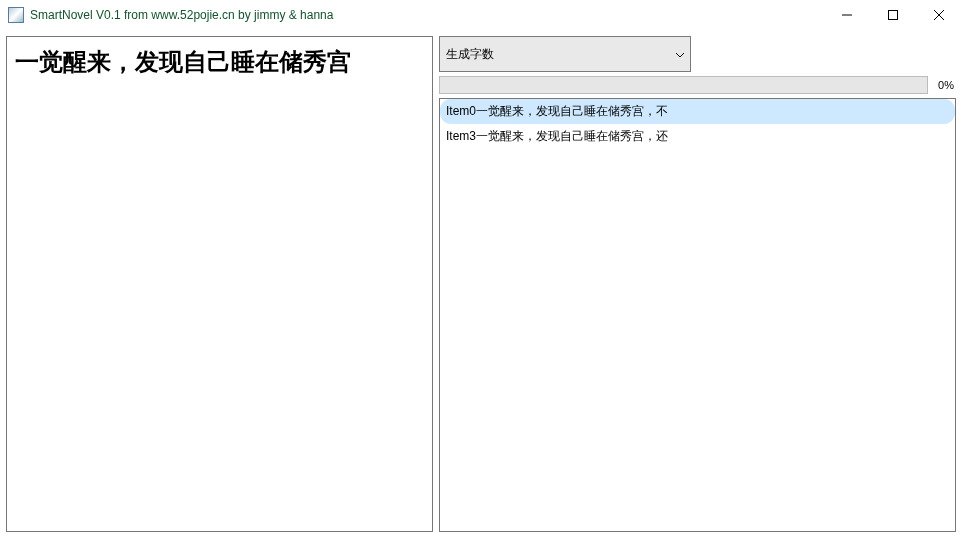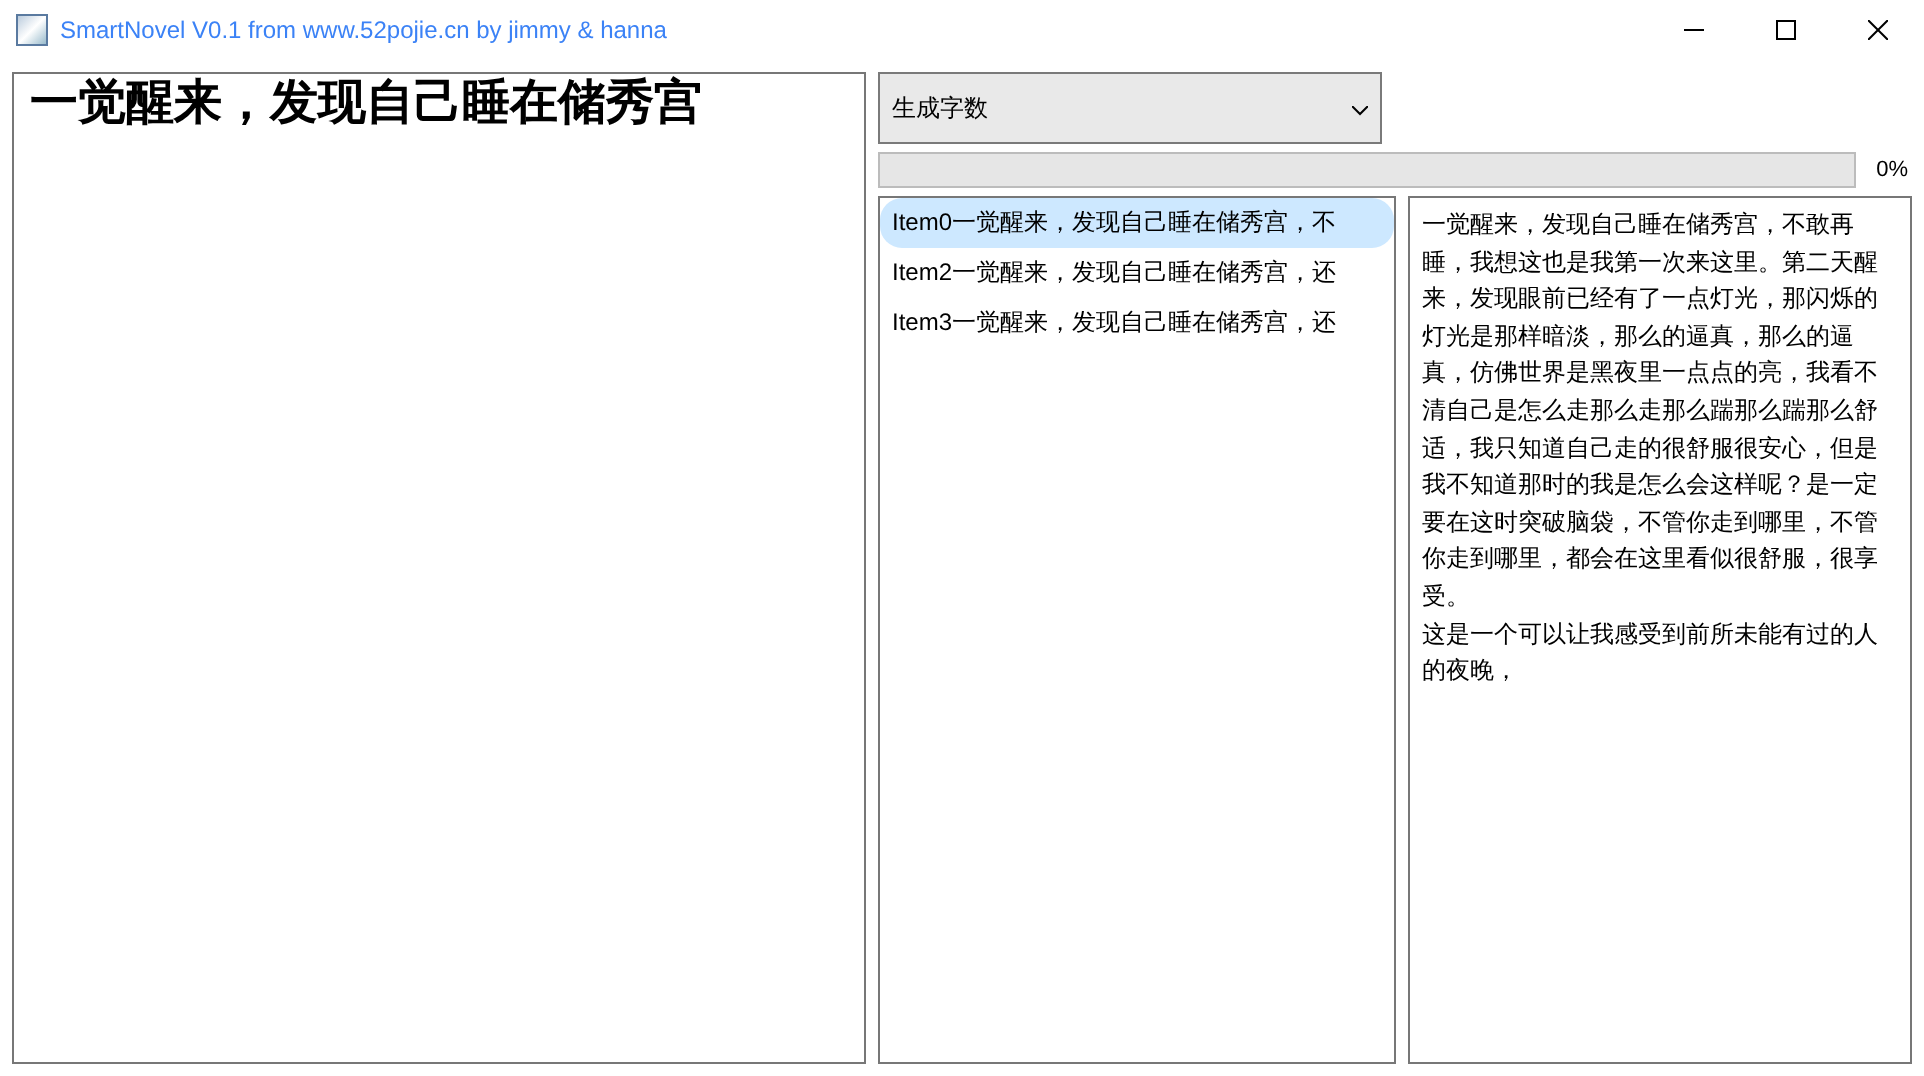--- a/index.html
+++ b/index.html
@@ -21,21 +21,21 @@
     }
     .titlebar-icon {
       width: 16px;
       height: 16px;
       margin-right: 6px;
       border: 1px solid #5a7aa0;
       background: linear-gradient(135deg, #bcd 0%, #fff 50%, #9bc 100%);
     }
     .titlebar-text {
       font-size: 12px;
-      color: #3b82f6;
+      color: #14532d;
     }
     .win-controls {
       position: absolute;
       right: 0;
       top: 0;
       display: flex;
     }
     .win-btn {
       width: 46px;
       height: 30px;
@@ -48,21 +48,21 @@
     .win-btn svg { width: 10px; height: 10px; }
     .content {
       height: calc(100% - 30px);
       padding: 6px;
       display: flex;
       gap: 6px;
     }
     .left-pane {
       width: 427px;
       border: 1px solid #777;
-      padding: 0 8px;
+      padding: 10px 8px;
       font-family: "SimSun", serif;
       font-size: 24px;
       font-weight: bold;
       line-height: 1.3;
       overflow: hidden;
     }
     .right-side {
       flex: 1;
       display: flex;
       flex-direction: column;
@@ -212,21 +212,19 @@
     <div class="progress-row">
       <div class="progress-wrap">
         <div class="progress-bar"></div>
         <span class="progress-label">0%</span>
       </div>
     </div>
 
     <div class="bottom-row">
       <div class="listbox" id="listbox">
           <div class="list-item selected">Item0一觉醒来，发现自己睡在储秀宫，不</div>
-          <div class="list-item">Item2一觉醒来，发现自己睡在储秀宫，还</div>
           <div class="list-item">Item3一觉醒来，发现自己睡在储秀宫，还</div>
         </div>
-      <div class="output-box" id="outputbox">一觉醒来，发现自己睡在储秀宫，不敢再睡，我想这也是我第一次来这里。第二天醒来，发现眼前已经有了一点灯光，那闪烁的灯光是那样暗淡，那么的逼真，那么的逼真，仿佛世界是黑夜里一点点的亮，我看不清自己是怎么走那么走那么踹那么踹那么舒适，我只知道自己走的很舒服很安心，但是我不知道那时的我是怎么会这样呢？是一定要在这时突破脑袋，不管你走到哪里，不管你走到哪里，都会在这里看似很舒服，很享受。<br>这是一个可以让我感受到前所未能有过的人的夜晚，</div>
     </div>
   </div>
 </div>
 
 <div class="watermark">知乎 @王华</div>
 
 </body></html>

